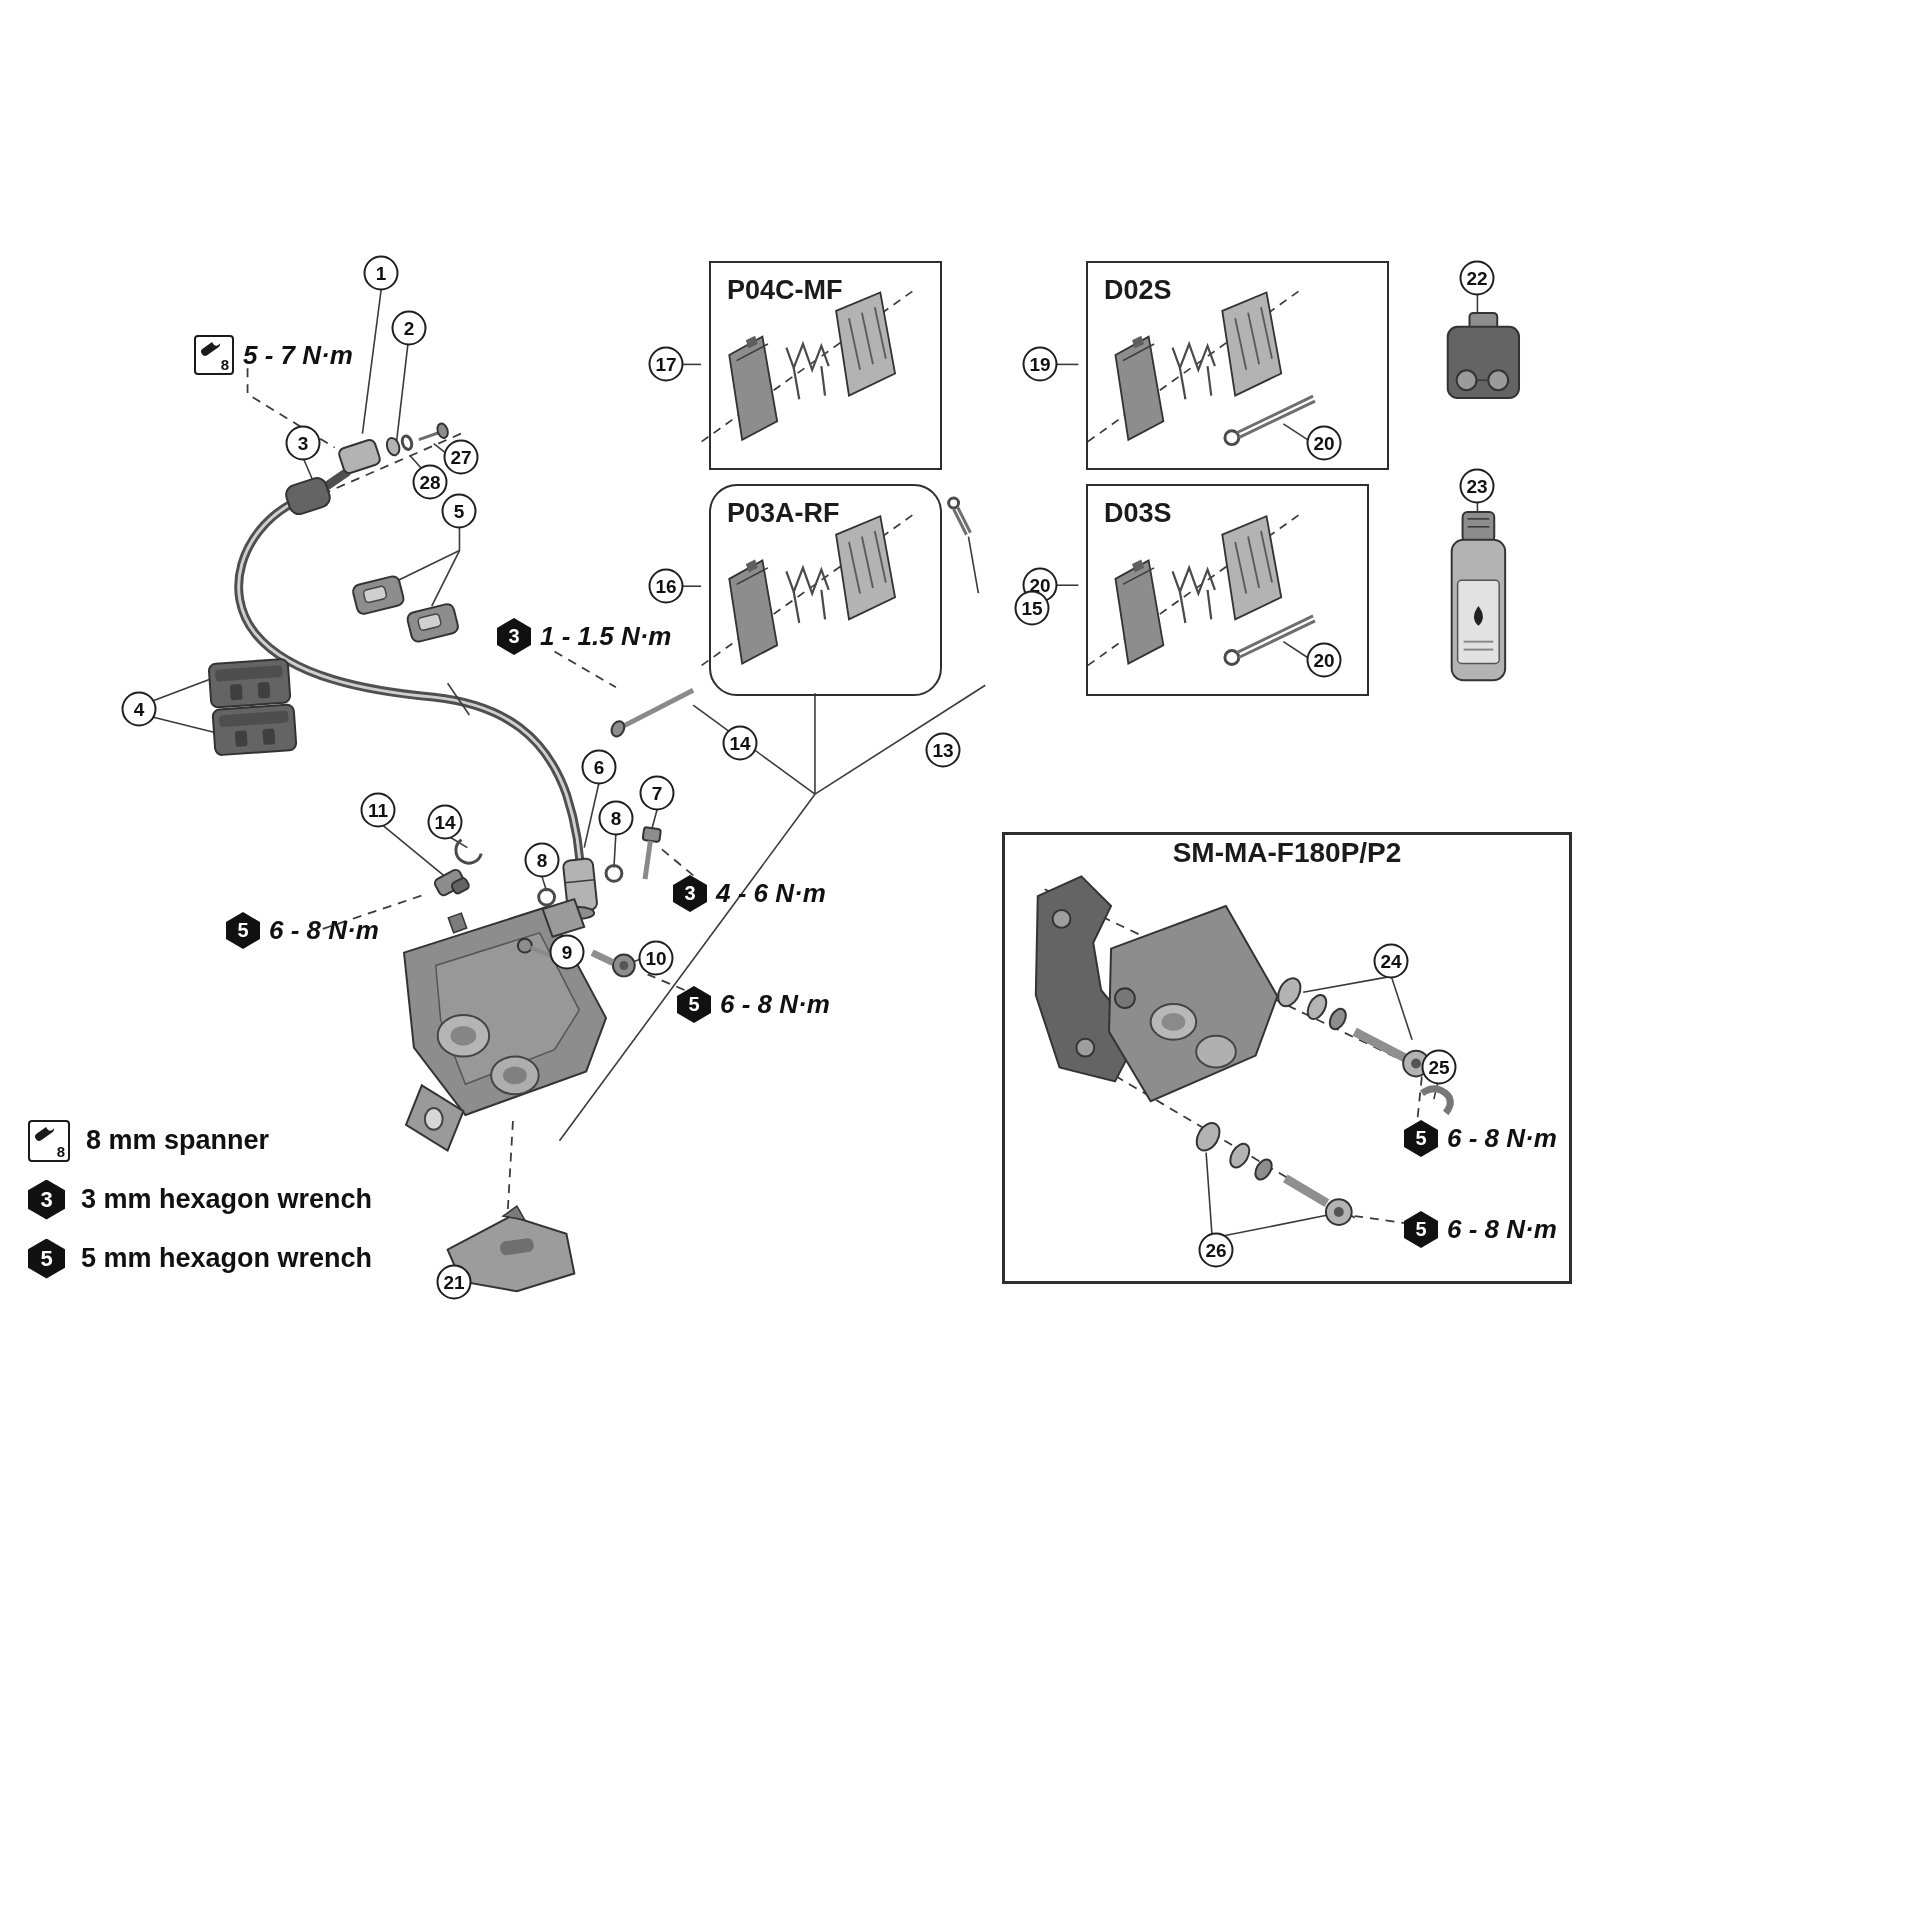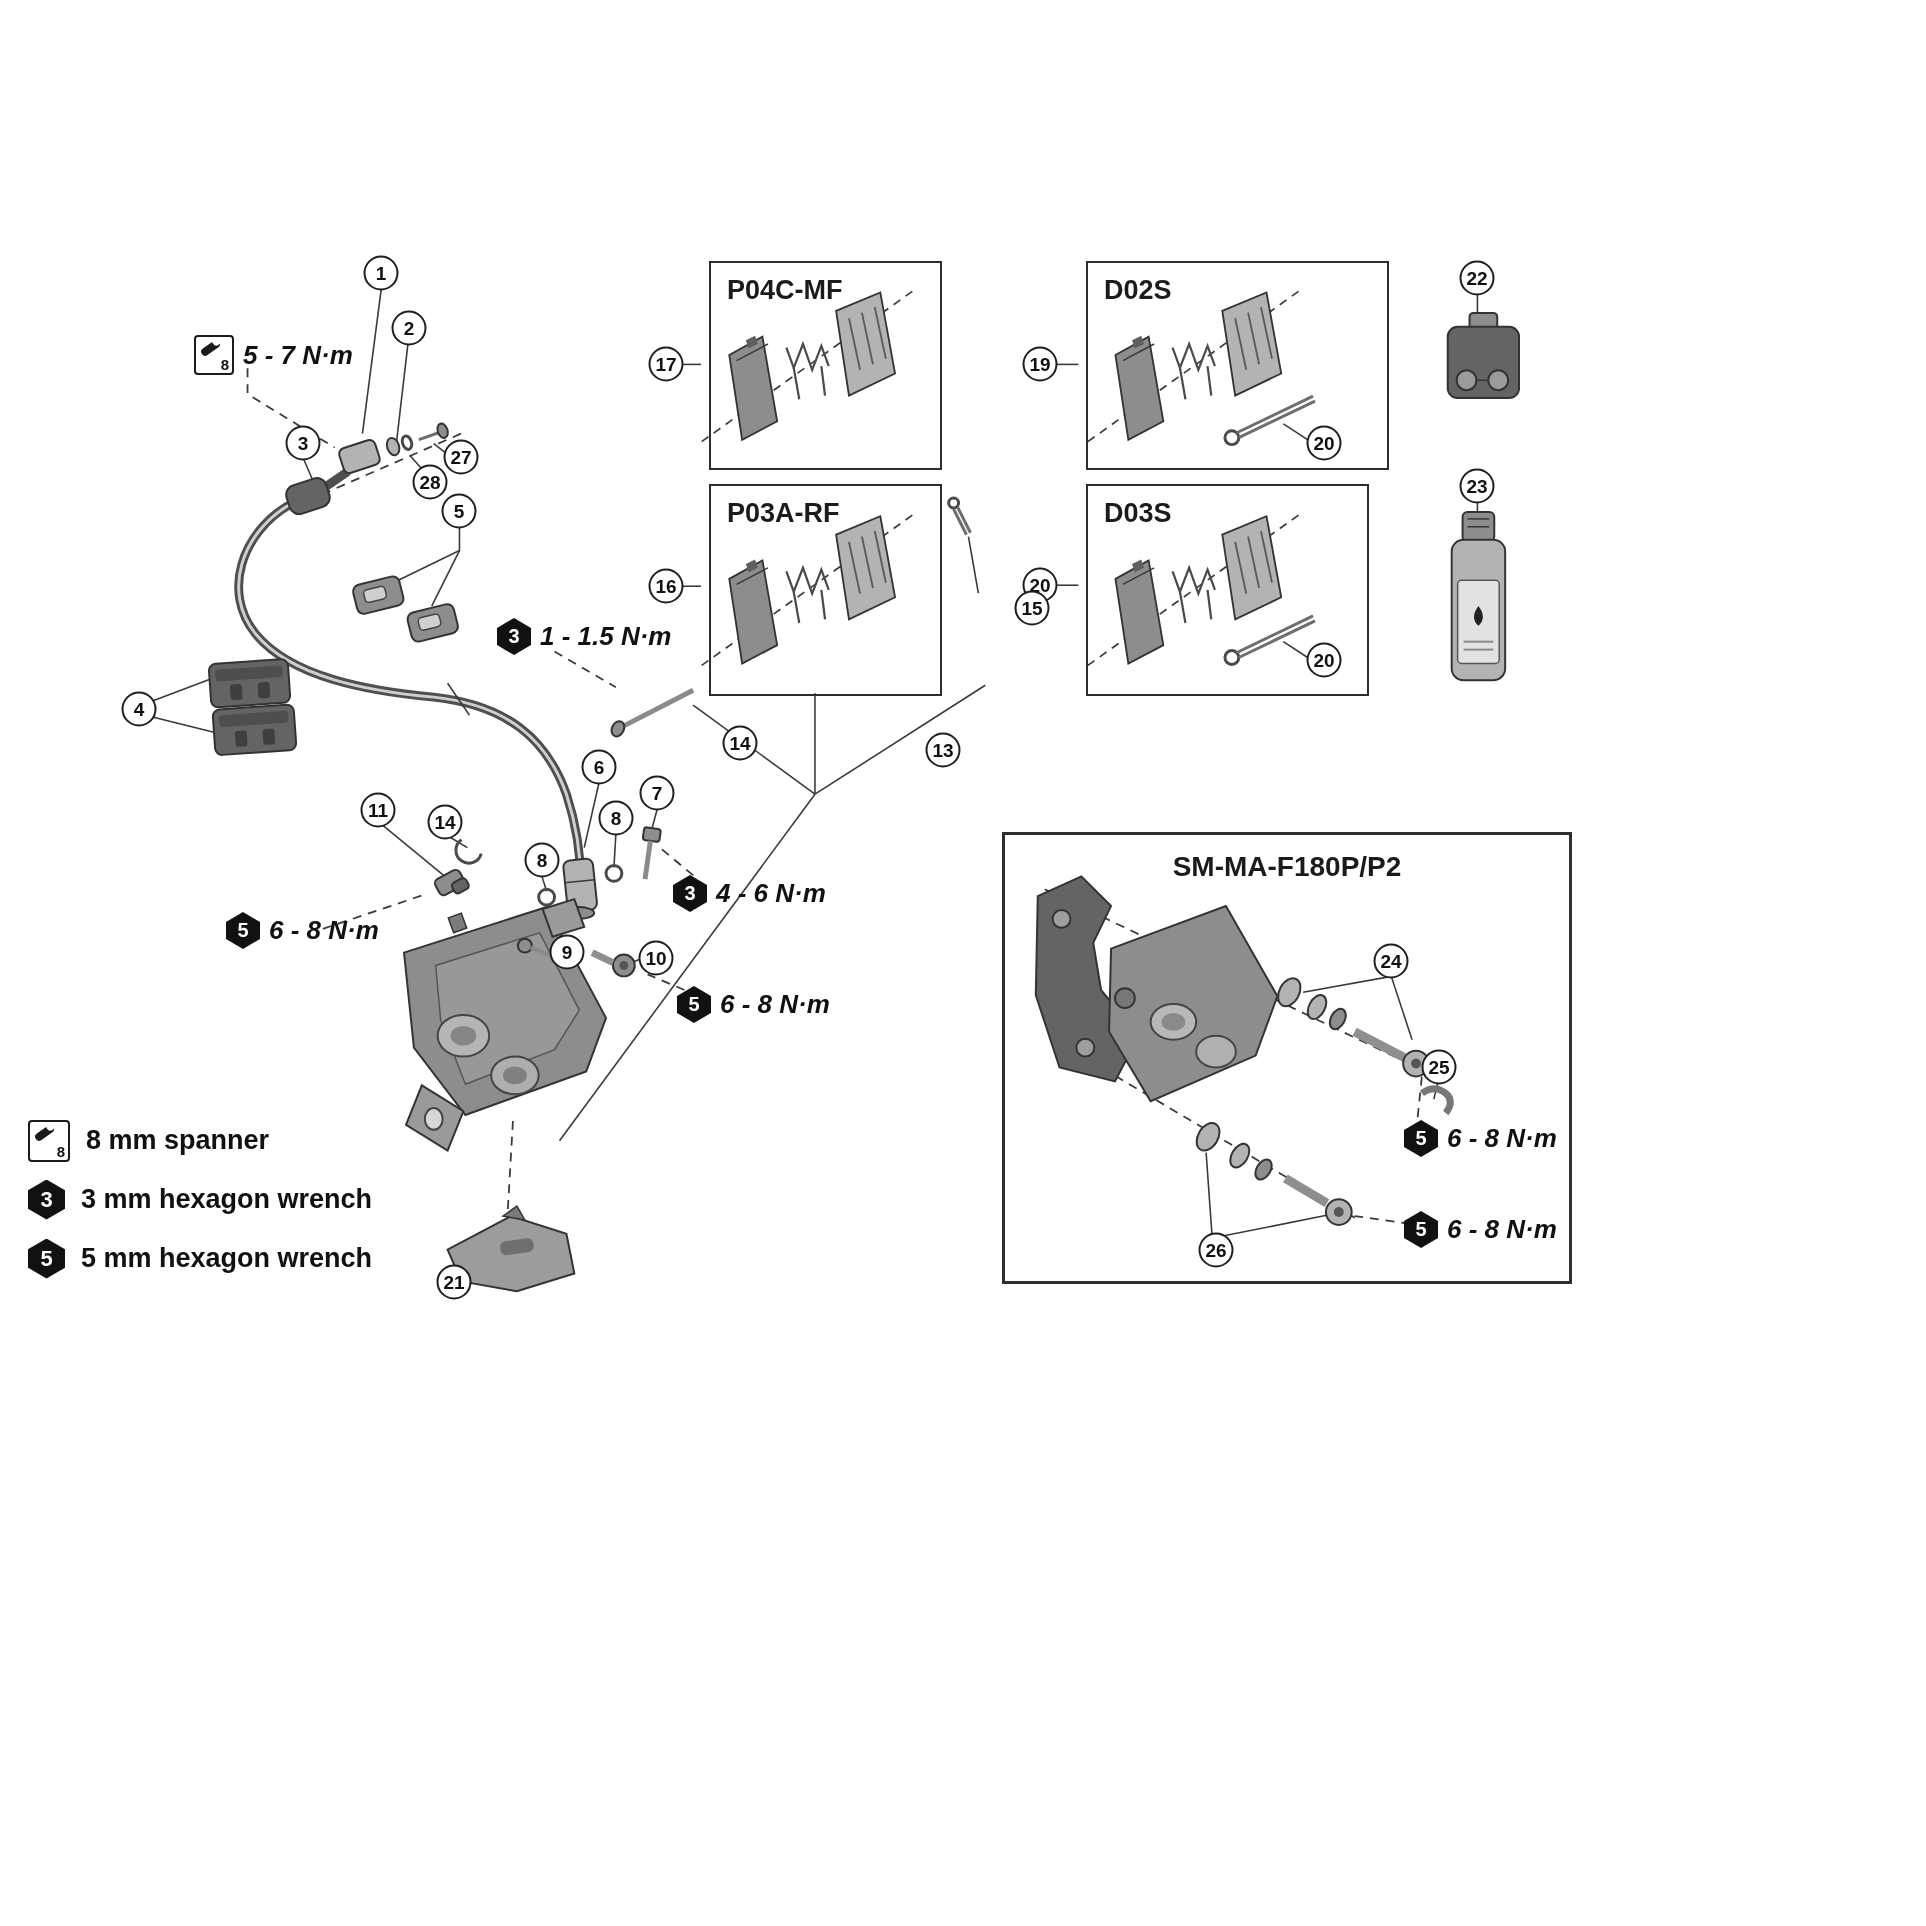--- a/index.html
+++ b/index.html
@@ -19,21 +19,21 @@
   .ringline{stroke:#4a4a4a;stroke-width:3;fill:none;}
   .hose{stroke:#4f4f4f;stroke-width:9;fill:none;stroke-linecap:round;}
   .hose-hi{stroke:#cfcfcf;stroke-width:3;fill:none;stroke-linecap:round;}
 
   
   .pbox{position:absolute;border:2.5px solid #2e2e2e;background:transparent;z-index:2;margin-left:8px;}
   .pbox-label{position:absolute;top:12px;left:16px;font-weight:bold;font-size:27px;color:#1b1b1b;}
 
   .adapter-box{position:absolute;border:3px solid #2e2e2e;background:transparent;z-index:2;}
   .adapter-title{width:100%;text-align:center;font-weight:bold;font-size:28px;line-height:35px;color:#1b1b1b;}
-  .adapter-box .adapter-title:first-child{margin-top:14px;}
+  .adapter-box .adapter-title:first-child{}
 
   
   #overlay{position:absolute;left:0;top:0;width:100%;height:100%;z-index:3;}
   .callout{position:absolute;width:31px;height:31px;border:2.5px solid #1f1f1f;border-radius:50%;
            background:#fff;color:#111;font-weight:bold;font-size:19px;display:flex;align-items:center;
            justify-content:center;transform:translate(-50%,-50%);}
 
   
   .torque{position:absolute;display:flex;align-items:center;gap:9px;}
   .torque-text{font-weight:bold;font-size:26px;color:#111;white-space:nowrap;font-style:italic;}
@@ -291,21 +291,21 @@
       <line x1="1298" y1="1190" x2="1340" y2="1215" stroke="#8f8f8f" stroke-width="9"></line>
       <circle cx="1352" cy="1224" r="13" class="part-light"></circle>
       <circle cx="1352" cy="1224" r="5" fill="#555"></circle>
     </g>
   </svg>
 
   <div id="boxes-layer">
       <div class="pbox" style="left: 701px; top: 261px; width: 229px; height: 205px;">
         <div class="pbox-label">P04C-MF</div>
       </div>
-      <div class="pbox" style="left: 701px; top: 484px; width: 229px; height: 208px;">
+      <div class="pbox" style="left: 701px; top: 484px; width: 229px; height: 208px; border-radius: 28px;">
         <div class="pbox-label">P03A-RF</div>
       </div>
       <div class="pbox" style="left: 1078px; top: 261px; width: 279px; height: 205px; padding-left: 20px;">
         <div class="pbox-label">D02S</div>
       </div>
       <div class="pbox" style="left: 1078px; top: 484px; width: 279px; height: 208px;">
         <div class="pbox-label">D03S</div>
       </div>
     </div>
 

